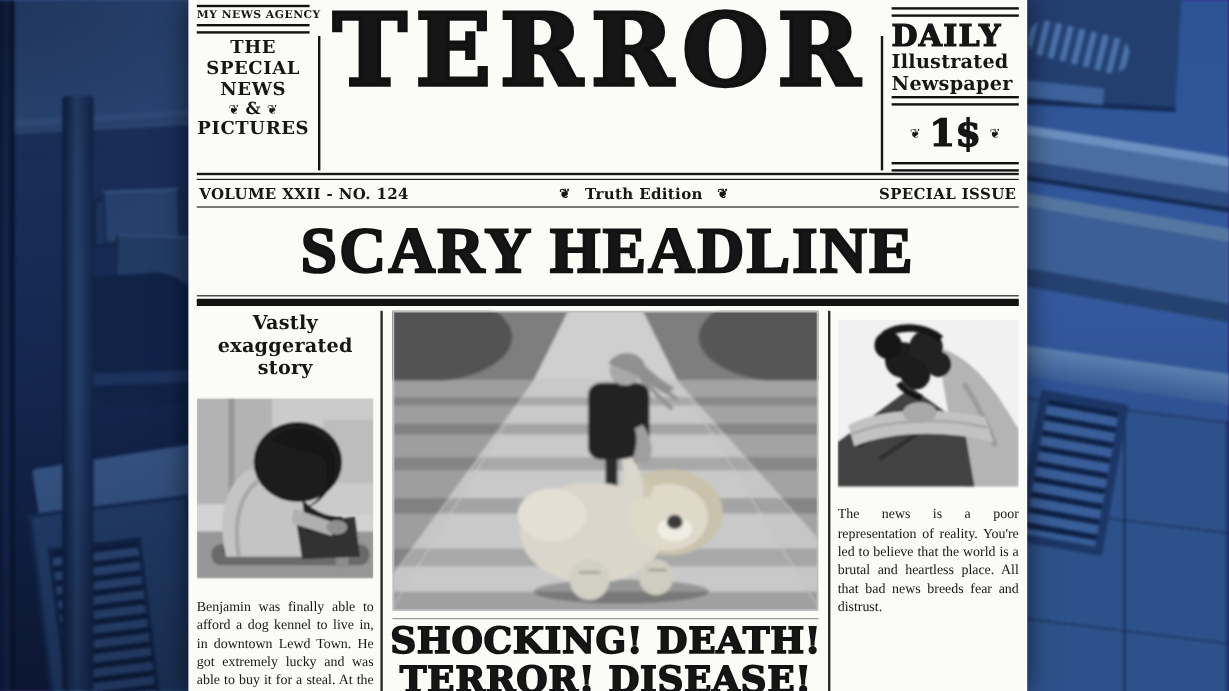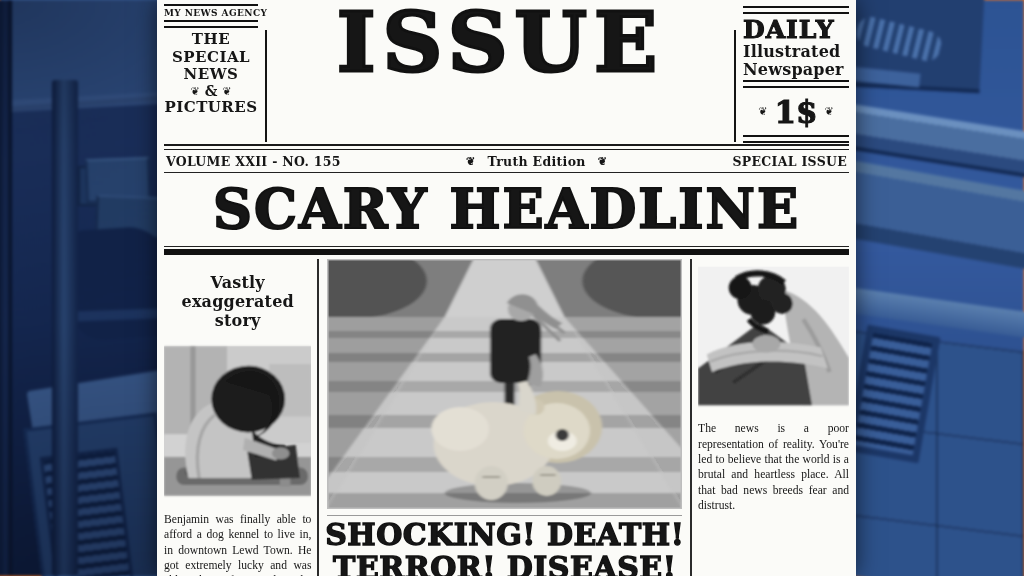--- a/index.html
+++ b/index.html
@@ -1,19 +1,19 @@
 <!DOCTYPE html>
 <html><head>
 <meta charset="utf-8">
 <style>
   * { margin:0; padding:0; box-sizing:border-box; }
   html,body { background:#0b1733; }
   #stage {
     position:relative; width:1024px; height:576px; overflow:hidden;
-    background:#f97316; font-family:"DejaVu Serif", serif; color:#161616;
+    background:#4c1d95; font-family:"DejaVu Serif", serif; color:#161616;
   }
   
   .bg-art { position:absolute; inset:0; filter:blur(1.4px) saturate(1.05); }
   .bg-art div { position:absolute; }
   .bgl-base { left:0; top:0; width:170px; height:576px;
     background:linear-gradient(172deg,#2c4c80 0%,#21396a 22%,#182c57 55%,#101f41 100%); }
   .bgl-topwall { left:0; top:-14px; width:170px; height:120px; background:#37598f;
     border-bottom:5px solid #10203f; transform:skewY(-4deg); }
   .bgl-rail { left:0; top:96px; width:170px; height:12px; background:#44659c; opacity:.8; transform:skewY(-3deg); }
   .bgl-pole1 { left:-4px; top:0; width:16px; height:576px;
@@ -86,30 +86,30 @@
   .daily-sub { font-size:16px; font-weight:bold; line-height:1.08; letter-spacing:.2px; }
   .price-row { display:flex; justify-content:center; align-items:center; gap:7px; height:42px; }
   .price { font-size:31px; font-weight:bold; -webkit-text-stroke:1px #111; }
 
   .rule-duo { height:6px; border-top:2px solid #1a1a1a; border-bottom:1px solid #1a1a1a; }
   .volume-row { display:flex; justify-content:space-between; align-items:center;
     font-size:12.5px; font-weight:bold; padding:4px 2px 3px; letter-spacing:.3px; }
   .volume-center { display:flex; gap:12px; align-items:center; }
   .rule-thin { border-top:1.5px solid #222; }
   .big-headline { text-align:center; font-size:54px; font-weight:bold; letter-spacing:2px;
-    line-height:1.04; padding:8px 0 9px; -webkit-text-stroke:2px #111; white-space:nowrap; }
+    line-height:1.04; padding:8px 0 9px; -webkit-text-stroke:2px #111; white-space:nowrap;font-family:Liberation Serif, serif; }
   .thick-bar { height:6px; background:#111; margin-top:2px; }
 
   .columns { display:flex; align-items:stretch; height:330px; margin-top:2px; }
   .col-rule { width:2px; background:#2b2b2b; margin:2px 6px 0; }
   .col-left { width:168px; }
   .col-center { flex:1; text-align:center; }
   .col-right { width:172px; }
   .col-head { font-size:16px; font-weight:bold; text-align:center; line-height:1.18;
-    padding:3px 0 5px; letter-spacing:.2px;margin-top:14px; }
+    padding:3px 0 5px; letter-spacing:.2px; }
   .photo { display:block; width:100%; }
   .body-text { font-family:"Liberation Serif", serif; font-size:11.6px; line-height:1.33;
     text-align:justify; padding-top:6px; }
   .center-photo-wrap { padding:2px 2px 0; }
   .center-rule { border-top:1.5px solid #9a9a9a; margin:6px 2px 2px; }
   .shock-line { font-size:30px; font-weight:bold; line-height:1.1; letter-spacing:.5px;
     -webkit-text-stroke:1.3px #111; white-space:nowrap; }
 </style>
 </head>
 <body>
@@ -157,21 +157,21 @@
             <span class="fleuron">❦</span>
             <span class="amp">&amp;</span>
             <span class="fleuron">❦</span>
           </div>
           <div class="agency-line">PICTURES</div>
         </div>
 
         <div class="vdiv"></div>
 
         <div class="masthead">
-          <div class="mast-line2">ISSUE</div>
+          <div class="mast-line2">TERROR</div>
         </div>
 
         <div class="vdiv"></div>
 
         <div class="daily-box">
           <div class="double-rule"></div>
           <div class="daily-title">DAILY</div>
           <div class="daily-sub">Illustrated</div>
           <div class="daily-sub">Newspaper</div>
           <div class="double-rule"></div>
@@ -179,21 +179,21 @@
             <span class="fleuron">❦</span>
             <span class="price">1$</span>
             <span class="fleuron">❦</span>
           </div>
           <div class="double-rule"></div>
         </div>
       </div>
 
       <div class="rule-duo"></div>
       <div class="volume-row">
-        <span>VOLUME XXII - NO. 155</span>
+        <span>VOLUME XXII - NO. 124</span>
         <span class="volume-center">
           <span class="fleuron">❦</span>
           <span>Truth Edition</span>
           <span class="fleuron">❦</span>
         </span>
         <span>SPECIAL ISSUE</span>
       </div>
       <div class="rule-thin"></div>
 
       <div class="big-headline">SCARY HEADLINE</div>

